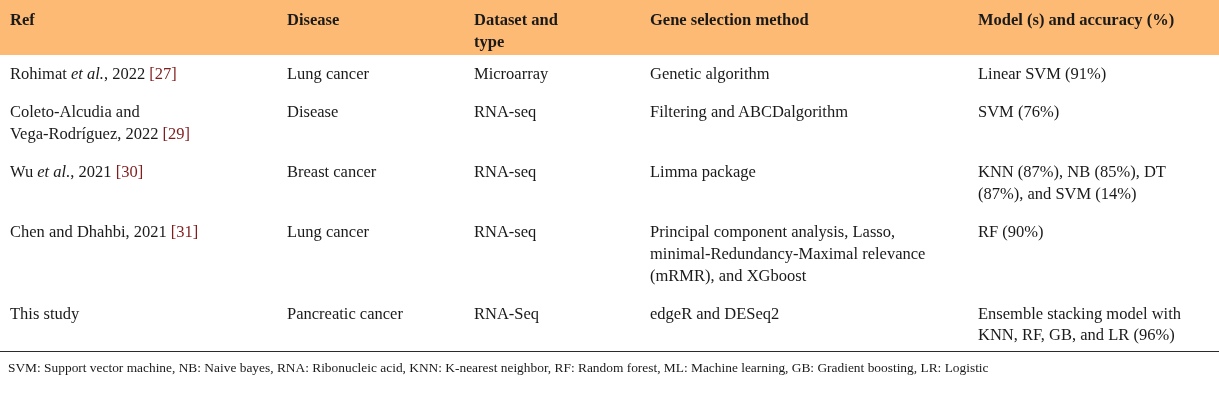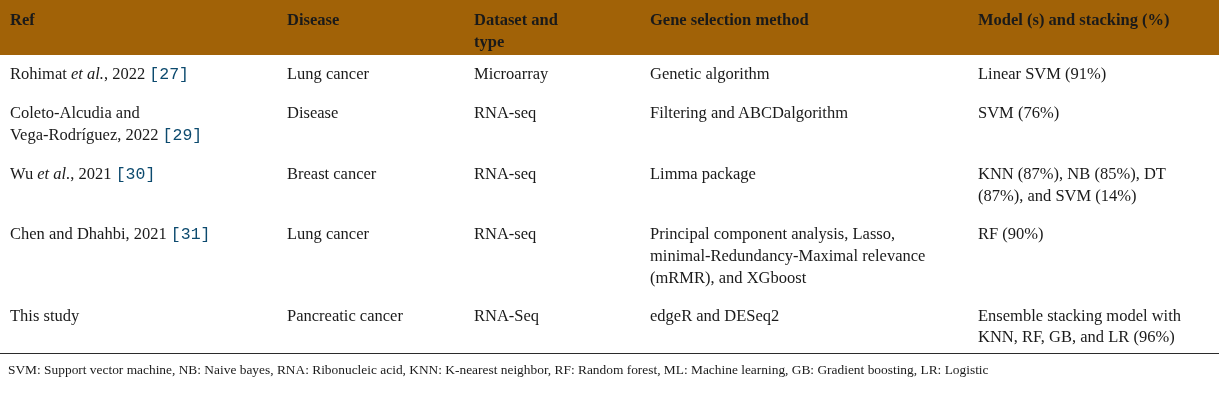--- a/index.html
+++ b/index.html
@@ -25,21 +25,21 @@
     border-collapse: collapse;
     table-layout: fixed;
   }
   table.cmp col.c-ref    { width: 277px; }
   table.cmp col.c-dis    { width: 187px; }
   table.cmp col.c-data   { width: 176px; }
   table.cmp col.c-gene   { width: 328px; }
   table.cmp col.c-model  { width: 251px; }
 
   thead tr.head-row th {
-    background: #a16207;
+    background: #fdba74;
     font-weight: bold;
     font-size: 16.5px;
     line-height: 1.32;
     text-align: left;
     vertical-align: top;
     padding: 9px 12px 9px 10px;
     height: 37px;
     border: 0;
   }
   thead tr.head-row th.first-head { padding-left: 10px; }
@@ -53,21 +53,21 @@
     border: 0;
     background: #ffffff;
   }
   tbody tr.last-body td {
     padding-bottom: 5px;
   }
   tbody tr.last-body {
     border-bottom: 1.6px solid #2b2b2b;
   }
   .em { font-style: italic; font-family: Liberation Serif, serif; }
-  .cite { color: #0c4a6e; font-family: Liberation Mono, monospace; }
+  .cite { color: #7f1d1d; }
   .cellline { display: block; white-space: pre-wrap; }
 
   .footnote {
     font-size: 13.4px;
     line-height: 1.42;
     padding: 6px 8px 0 8px;
     color: #1a1a1a;
     font-family: "Liberation Serif", "DejaVu Serif", serif;
   }
   .footnote span.fline { display: block; }
@@ -85,21 +85,21 @@
         <col class="c-gene">
         <col class="c-model">
     </colgroup>
     <thead>
       <tr class="head-row">
         <th class="first-head">Ref</th>
         <th>Disease</th>
         <th class="cellline">Dataset and
 type</th>
         <th>Gene selection method</th>
-        <th>Model (s) and stacking (%)</th>
+        <th>Model (s) and accuracy (%)</th>
       </tr>
     </thead>
     <tbody>
 
       <tr>
         <td>
             <span class="cellline"><span>Rohimat </span><span class="em">et al.</span><span>, 2022 </span><span class="cite">[27]</span></span>
           </td>
         <td>Lung cancer</td>
         <td>Microarray</td>

